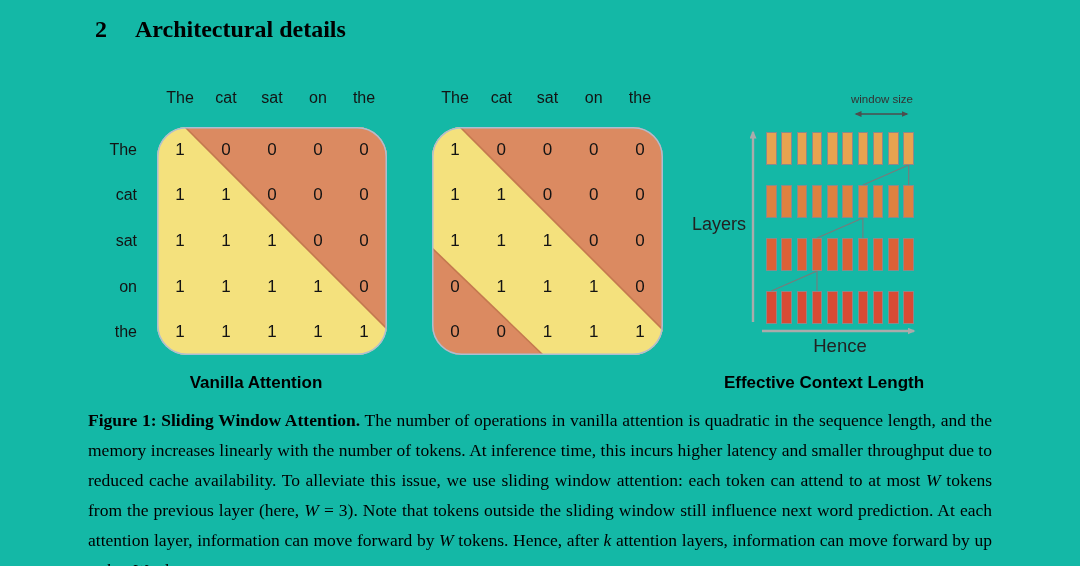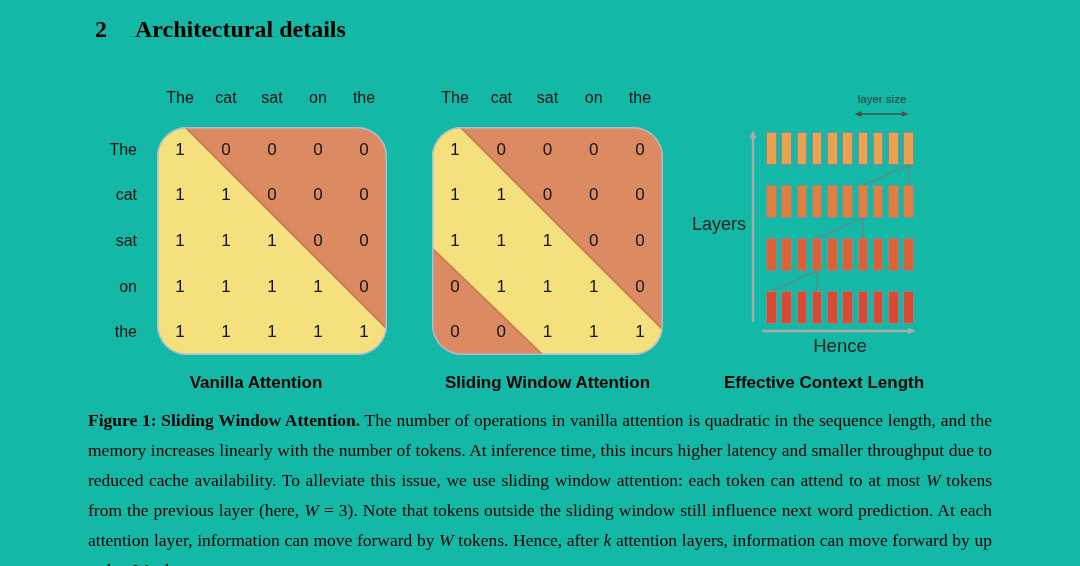--- a/index.html
+++ b/index.html
@@ -180,21 +180,21 @@
       <div class="mcell">1</div>
       <div class="mcell">1</div>
       <div class="mcell">0</div>
       <div class="mcell">0</div>
       <div class="mcell">0</div>
       <div class="mcell">1</div>
       <div class="mcell">1</div>
       <div class="mcell">1</div>
     </div>
 
-  <div class="window-size-label">layer size</div>
+  <div class="window-size-label">window size</div>
 
   <svg class="ctx-svg" width="250" height="280" viewBox="0 0 250 280">
     <defs>
       <marker id="ah-gray" markerWidth="9" markerHeight="9" refX="6.5" refY="3.5" orient="auto" markerUnits="userSpaceOnUse">
         <path d="M0,0 L8,3.5 L0,7 Z" fill="#ABABAB"></path>
       </marker>
       <marker id="ah-dark" markerWidth="8" markerHeight="8" refX="5.5" refY="3" orient="auto-start-reverse" markerUnits="userSpaceOnUse">
         <path d="M0,0 L7,3 L0,6 Z" fill="#4d4d4d"></path>
       </marker>
     </defs>
@@ -256,18 +256,17 @@
         <div class="token" style="background: rgb(216, 74, 52);"></div>
         <div class="token" style="background: rgb(216, 74, 52);"></div>
         <div class="token" style="background: rgb(216, 74, 52);"></div>
       </div>
     </div>
 
   <div class="layers-label">Layers</div>
   <div class="tokens-label">Hence</div>
 
   <div class="panel-label pl1">Vanilla Attention</div>
-  <div class="panel-label pl2">Sliding Window Attention</div>
   <div class="panel-label pl3">Effective Context Length</div>
 
   <p class="caption"><span class="seg-bold">Figure 1: Sliding Window Attention.</span><span class="seg-normal"> The number of operations in vanilla attention is quadratic in the sequence length, and the memory increases linearly with the number of tokens. At inference time, this incurs higher latency and smaller throughput due to reduced cache availability. To alleviate this issue, we use sliding window attention: each token can attend to at most </span><span class="seg-italic">W</span><span class="seg-normal"> tokens from the previous layer (here, </span><span class="seg-italic">W</span><span class="seg-normal"> = 3). Note that tokens outside the sliding window still influence next word prediction. At each attention layer, information can move forward by </span><span class="seg-italic">W</span><span class="seg-normal"> tokens. Hence, after </span><span class="seg-italic">k</span><span class="seg-normal"> attention layers, information can move forward by up to </span><span class="seg-italic">k</span><span class="seg-normal"> × </span><span class="seg-italic">W</span><span class="seg-normal"> tokens.</span></p>
 
 </div>
 
 </body></html>

